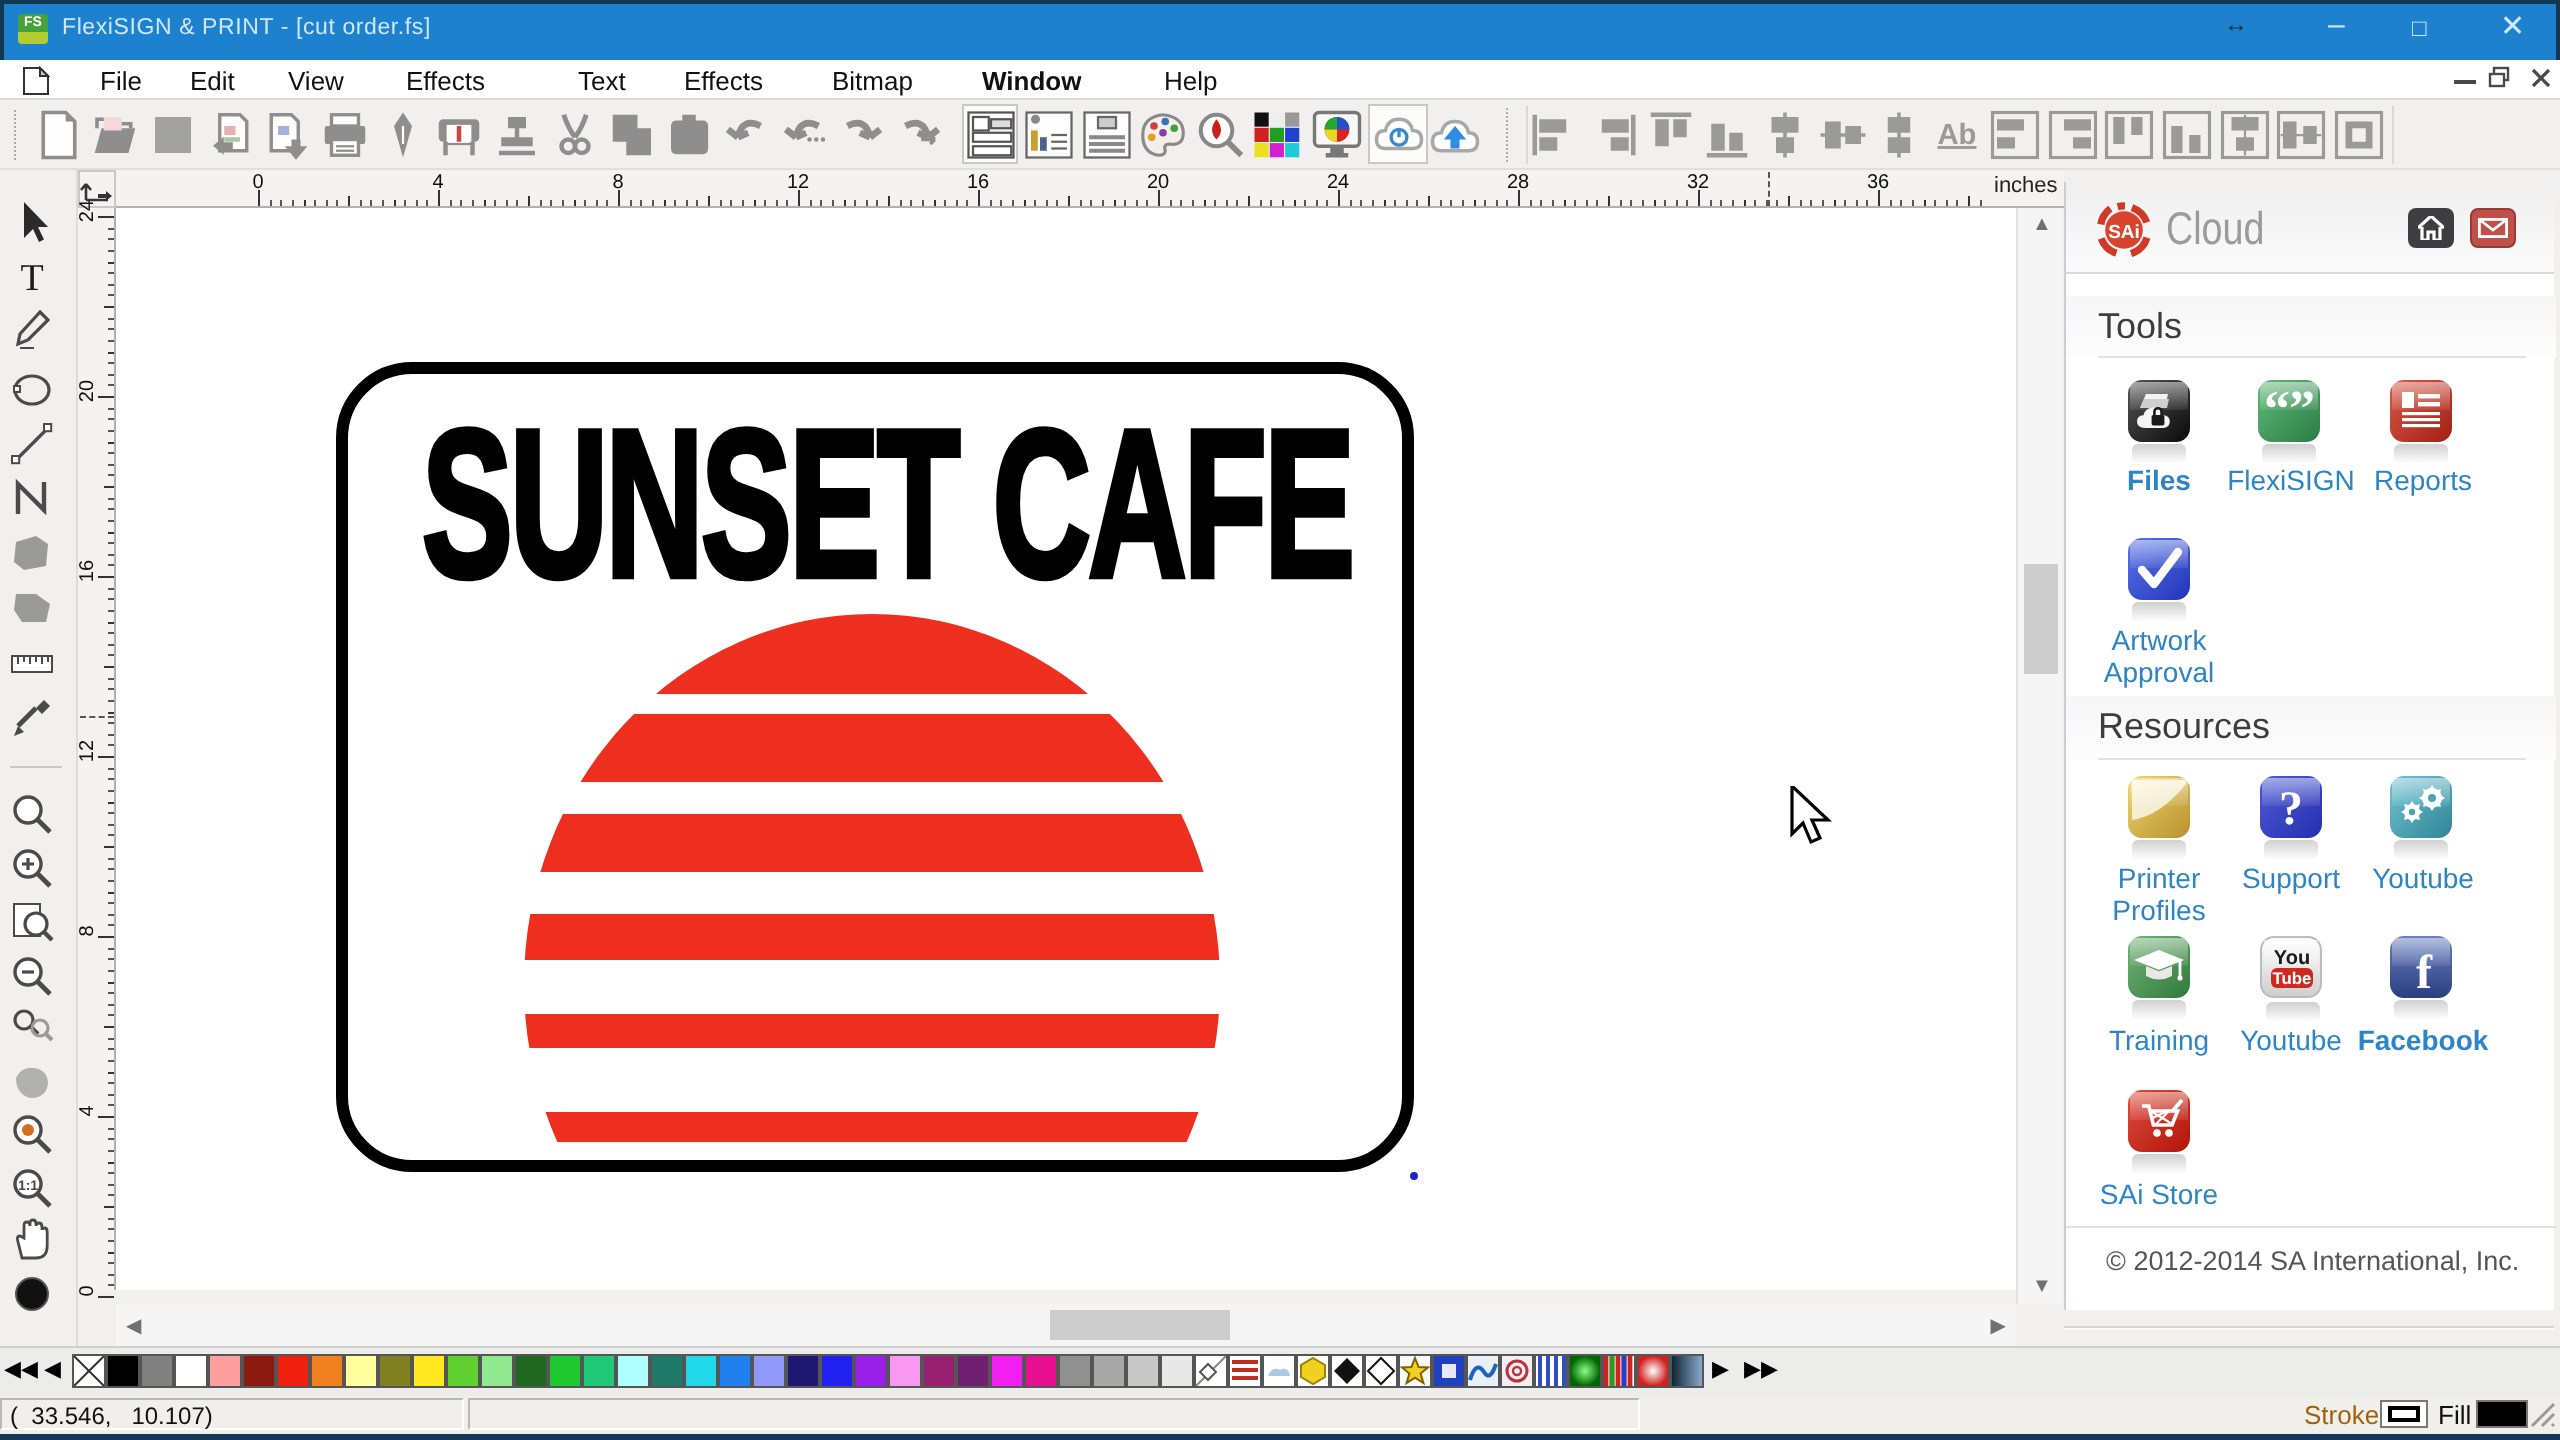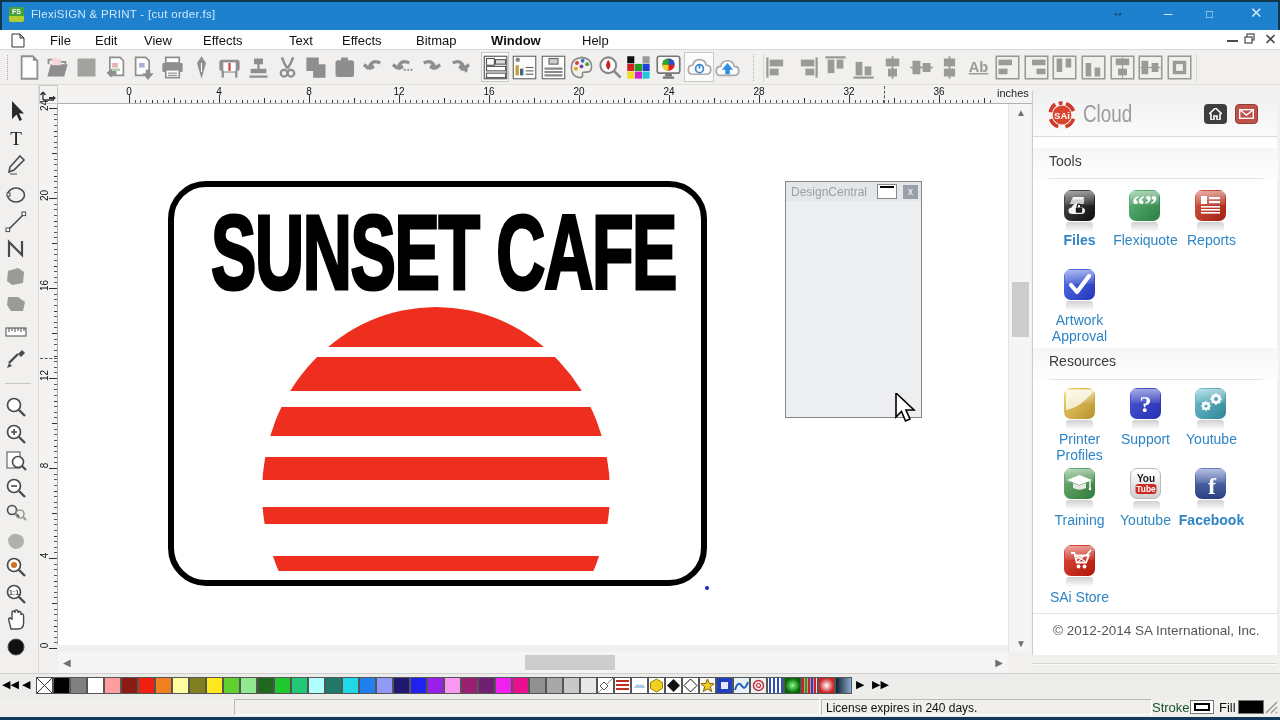--- a/index.html
+++ b/index.html
@@ -50,21 +50,21 @@
 #vsb { left:1008px; top:104px; width:23px; height:548px; background:#f5f5f5; border-left:1px solid #e2e2e2; }
 #hsb { left:58px; top:652px; width:950px; height:21px; background:#f5f5f5; }
 .sb-thumb { position:absolute; background:#cdcdcd; }
 .sb-arrow { position:absolute; color:#707070; font-size:10px; }
 
 
 #cloud { left:1032px; top:91px; width:245px; height:564px; background:#ffffff; border-left:1px solid #c9cdd4; }
 #cloud-header { position:absolute; left:0; top:0; width:100%; height:46px; background:linear-gradient(#efefef,#fbfbfb); border-bottom:1px solid #d9d9d9; }
 #cloud-title { position:absolute; left:50px; top:10px; font-size:23px; color:#9b9b9b; transform:scaleX(0.82); transform-origin:left top; }
 .hbtn { position:absolute; top:13px; width:23px; height:20px; border-radius:4px; }
-.sechead { position:absolute; left:16px; font-size:14px; color:#3d3d3d; }
+.sechead { position:absolute; left:16px; font-size:18px; color:#3d3d3d; }
 .secline { position:absolute; left:16px; width:214px; height:1px; background:#e2e2e2; }
 .cicon { position:absolute; width:31px; height:31px; border-radius:7px; }
 .cicon::before { content:""; position:absolute; left:1px; top:1px; right:1px; height:14px; border-radius:6px 6px 40%/50% 40%/50%; background:linear-gradient(rgba(255,255,255,.5),rgba(255,255,255,.08)); }
 .cicon::after { content:""; position:absolute; left:2px; top:32px; width:27px; height:10px; background:linear-gradient(rgba(120,120,120,.35),rgba(200,200,200,0)); border-radius:3px; }
 .cicon svg { position:absolute; left:0; top:0; }
 .clabel { position:absolute; font-size:14px; color:#2d85c5; text-align:center; }
 #copyright { position:absolute; left:20px; top:532px; font-size:13.5px; color:#555; }
 
 
 #palette { left:0; top:673px; width:1280px; height:25px; background:#ececea; border-top:1px solid #cfcfcd; }
@@ -710,25 +710,20 @@
         <ellipse cx="174" cy="185" rx="174" ry="185" fill="#ee2e1e"></ellipse>
         <rect x="0" y="40" width="348" height="10" fill="#fff"></rect>
         <rect x="0" y="84" width="348" height="16" fill="#fff"></rect>
         <rect x="0" y="129" width="348" height="21" fill="#fff"></rect>
         <rect x="0" y="173" width="348" height="27" fill="#fff"></rect>
         <rect x="0" y="217" width="348" height="32" fill="#fff"></rect>
       </g>
     </svg>
     <div style="position:absolute; left:647px; top:482px; width:4px; height:4px; background:#2222cc; border-radius:2px;"></div>
 
-    <div id="dc" class="abs">
-      <div id="dc-title">DesignCentral</div>
-      <div id="dc-max"></div>
-      <div id="dc-close">x</div>
-    </div>
 
     <svg style="position:absolute; left:837px; top:289px;" width="22" height="34" viewBox="0 0 22 34">
       <polygon points="1,0 1,24 6.5,18.5 10.5,28 15,26 11,17 19,17" fill="#fff" stroke="#000" stroke-width="1.6"></polygon>
     </svg>
   </div>
 
   <div id="vsb" class="abs">
     <div class="sb-arrow" style="left:7px; top:3px;">▲</div>
     <div class="sb-thumb" style="left:3px; top:178px; width:17px; height:55px;"></div>
     <div class="sb-arrow" style="left:7px; top:534px;">▼</div>
@@ -786,21 +781,21 @@
         <svg width="31" height="31" viewBox="0 0 31 31">
           <rect x="6" y="6" width="6" height="8" fill="#fff"></rect>
           <rect x="14" y="7" width="11" height="2.2" fill="#fff"></rect>
           <rect x="14" y="11" width="11" height="2.2" fill="#fff"></rect>
           <rect x="6" y="16" width="19" height="1.6" fill="#fff"></rect>
           <rect x="6" y="19" width="19" height="1.6" fill="#fff"></rect>
           <rect x="6" y="22" width="19" height="1.6" fill="#fff"></rect>
         </svg>
       </div>
     <div class="clabel" style="left:16px; top:141px; width:61px;font-weight:bold;">Files</div>
-    <div class="clabel" style="left:77px; top:141px; width:71px;">Flexiquote</div>
+    <div class="clabel" style="left:77px; top:141px; width:71px;">FlexiSIGN</div>
     <div class="clabel" style="left:143px; top:141px; width:71px;">Reports</div>
 
     <div class="cicon" style="left:31px; top:178px; background:linear-gradient(135deg,#5a74e8,#2135b8);">
         <svg width="31" height="31" viewBox="0 0 31 31">
           <path d="M7 16 l6 7 l12 -16" fill="none" stroke="#fff" stroke-width="4.2" stroke-linecap="round" stroke-linejoin="round"></path>
         </svg>
       </div>
     <div class="clabel" style="left:11px; top:221px; width:71px;">Artwork<br>Approval</div>
 
     <div style="position:absolute; left:0; top:257px; width:245px; height:32px; background:linear-gradient(#f6f6f6,#fdfdfd);"></div>
@@ -986,23 +981,23 @@
               <stop offset="1" stop-color="#8ac"></stop>
             </linearGradient>
           </defs>
           <rect width="15" height="15" fill="url(#g4)"></rect>
         </svg></div>
       <div style="position:absolute; left:856px; top:4px; font-size:11px; color:#000;">▶</div>
       <div style="position:absolute; left:872px; top:4px; font-size:11px; color:#000;">▶▶</div>
     </div>
 
   <div id="status" class="abs">
+    <div class="sbox" style="left:0px; width:232px;">(&nbsp;&nbsp;33.546,&nbsp;&nbsp;&nbsp;10.107)</div>
     <div class="sbox" style="left:234px; width:586px;"></div>
-    <div class="sbox" style="left:821px; width:331px;">License expires in 240 days.</div>
-    <div style="position:absolute; left:1152px; top:2px; font-size:13px; color:#14532d;">Stroke</div>
+    <div style="position:absolute; left:1152px; top:2px; font-size:13px; color:#a16207;">Stroke</div>
     <div style="position:absolute; left:1190px; top:2px; width:24px; height:14px; border:1px solid #777; background:#fff;">
         <div style="position:absolute; left:3px; top:2px; right:3px; bottom:2px; border:2px solid #000;"></div>
       </div>
     <div style="position:absolute; left:1219px; top:2px; font-size:13px; color:#111;">Fill</div>
     <div style="position:absolute; left:1238px; top:2px; width:26px; height:14px; border:1px solid #777; background:#000;"></div>
   <svg style="position:absolute; left:1264px; top:2px;" width="14" height="15" viewBox="0 0 14 15">
         <path d="M13 2 L2 13 M13 7 L7 13 M13 12 L12 13" stroke="#9a9a96" stroke-width="1.5"></path>
       </svg>
   </div>
   <div id="bottom-edge" class="abs"></div>

